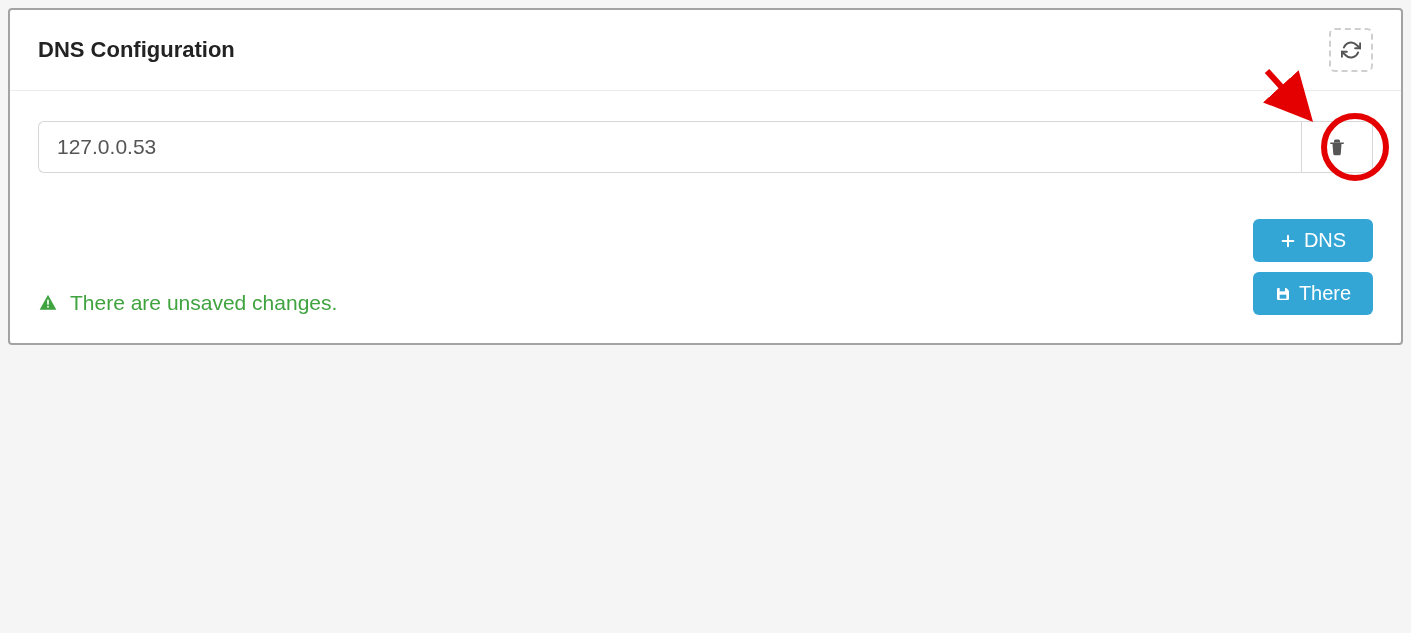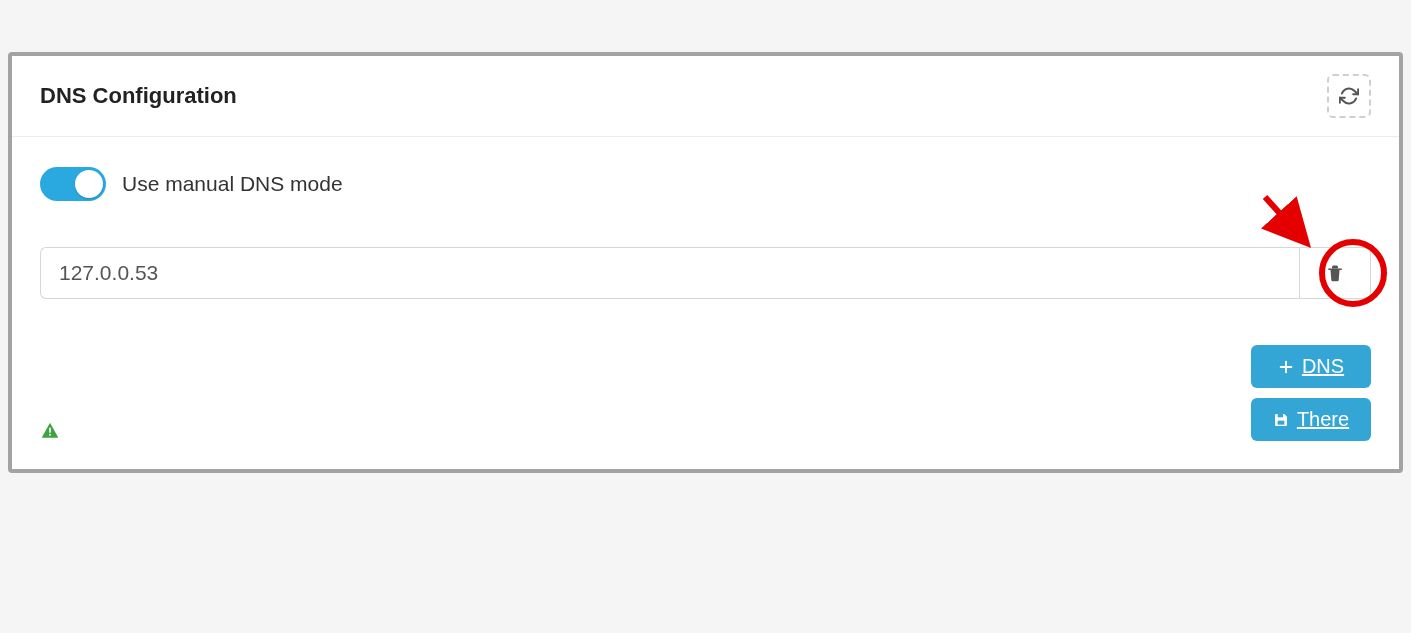--- a/index.html
+++ b/index.html
@@ -7,23 +7,22 @@
     margin: 0;
     padding: 8px;
     background: #f5f5f5;
     font-family: -apple-system, BlinkMacSystemFont, "Segoe UI", Helvetica, Arial, sans-serif;
     font-size: 16px;
     color: #333;
     width: 1411px;
   }
   .panel {
     background: #fff;
-    border: 4px solid #a3a3a3;
+    border: 2px solid #a3a3a3;
     border-radius: 4px;
-    margin-top: 44px;
   }
   .panel-header {
     display: flex;
     align-items: center;
     justify-content: space-between;
     padding: 18px 28px;
     border-bottom: 1px solid #ececec;
   }
   .panel-title {
     font-size: 22px;
@@ -128,21 +127,20 @@
     border: none;
     border-radius: 6px;
     padding: 10px 18px;
     font-size: 20px;
     display: flex;
     align-items: center;
     justify-content: center;
     gap: 8px;
     cursor: pointer;
     min-width: 120px;
-    text-decoration: underline;
   }
   
   .highlight-circle {
     position: absolute;
     width: 68px;
     height: 68px;
     border: 6px solid #e40000;
     border-radius: 50%;
     right: -1px;
     top: 50%;
@@ -173,26 +171,20 @@
             <path d="M1 20v-6h6"></path>
           <path d="M3.51 9a9 9 0 0 1 14.85-3.36L23 10"></path>
           <path d="M20.49 15a9 9 0 0 1-14.85 3.36L1 14"></path>
         </svg>
       </span>
     </div>
   </div>
 
   <div class="panel-body">
 
-    <div class="toggle-row">
-      <div class="switch">
-        <div class="switch-knob"></div>
-      </div>
-      <div class="toggle-label">Use manual DNS mode</div>
-    </div>
 
     <div class="dns-row">
       <input class="dns-input" type="text" value="127.0.0.53" style="">
       <div class="trash-btn">
         <span>
           <svg width="18" height="20" viewBox="0 0 24 24" fill="currentColor">
             <path d="M3 6h18v2H3z"></path>
             <path d="M8 6V4a2 2 0 0 1 2-2h4a2 2 0 0 1 2 2v2"></path>
             <path d="M6 8l1 13a2 2 0 0 0 2 2h6a2 2 0 0 0 2-2l1-13H6z"></path>
           </svg>
@@ -214,20 +206,21 @@
 
     <div class="footer-row">
       <div class="status">
         <span>
           <svg width="20" height="20" viewBox="0 0 24 24" fill="#3fa33f">
             <path d="M12 2 L22 20 H2 Z"></path>
             <rect x="11" y="8" width="2" height="6" fill="#fff"></rect>
             <rect x="11" y="15.5" width="2" height="2" fill="#fff"></rect>
           </svg>
         </span>
+        <span>There are unsaved changes.</span>
       </div>
       <div class="btn-col">
         <button class="btn">
           <span>
             <svg width="16" height="16" viewBox="0 0 24 24" fill="none" stroke="#fff" stroke-width="3" stroke-linecap="round">
               <line x1="12" y1="4" x2="12" y2="20"></line>
               <line x1="4" y1="12" x2="20" y2="12"></line>
             </svg>
           </span>
           <span>DNS</span>

